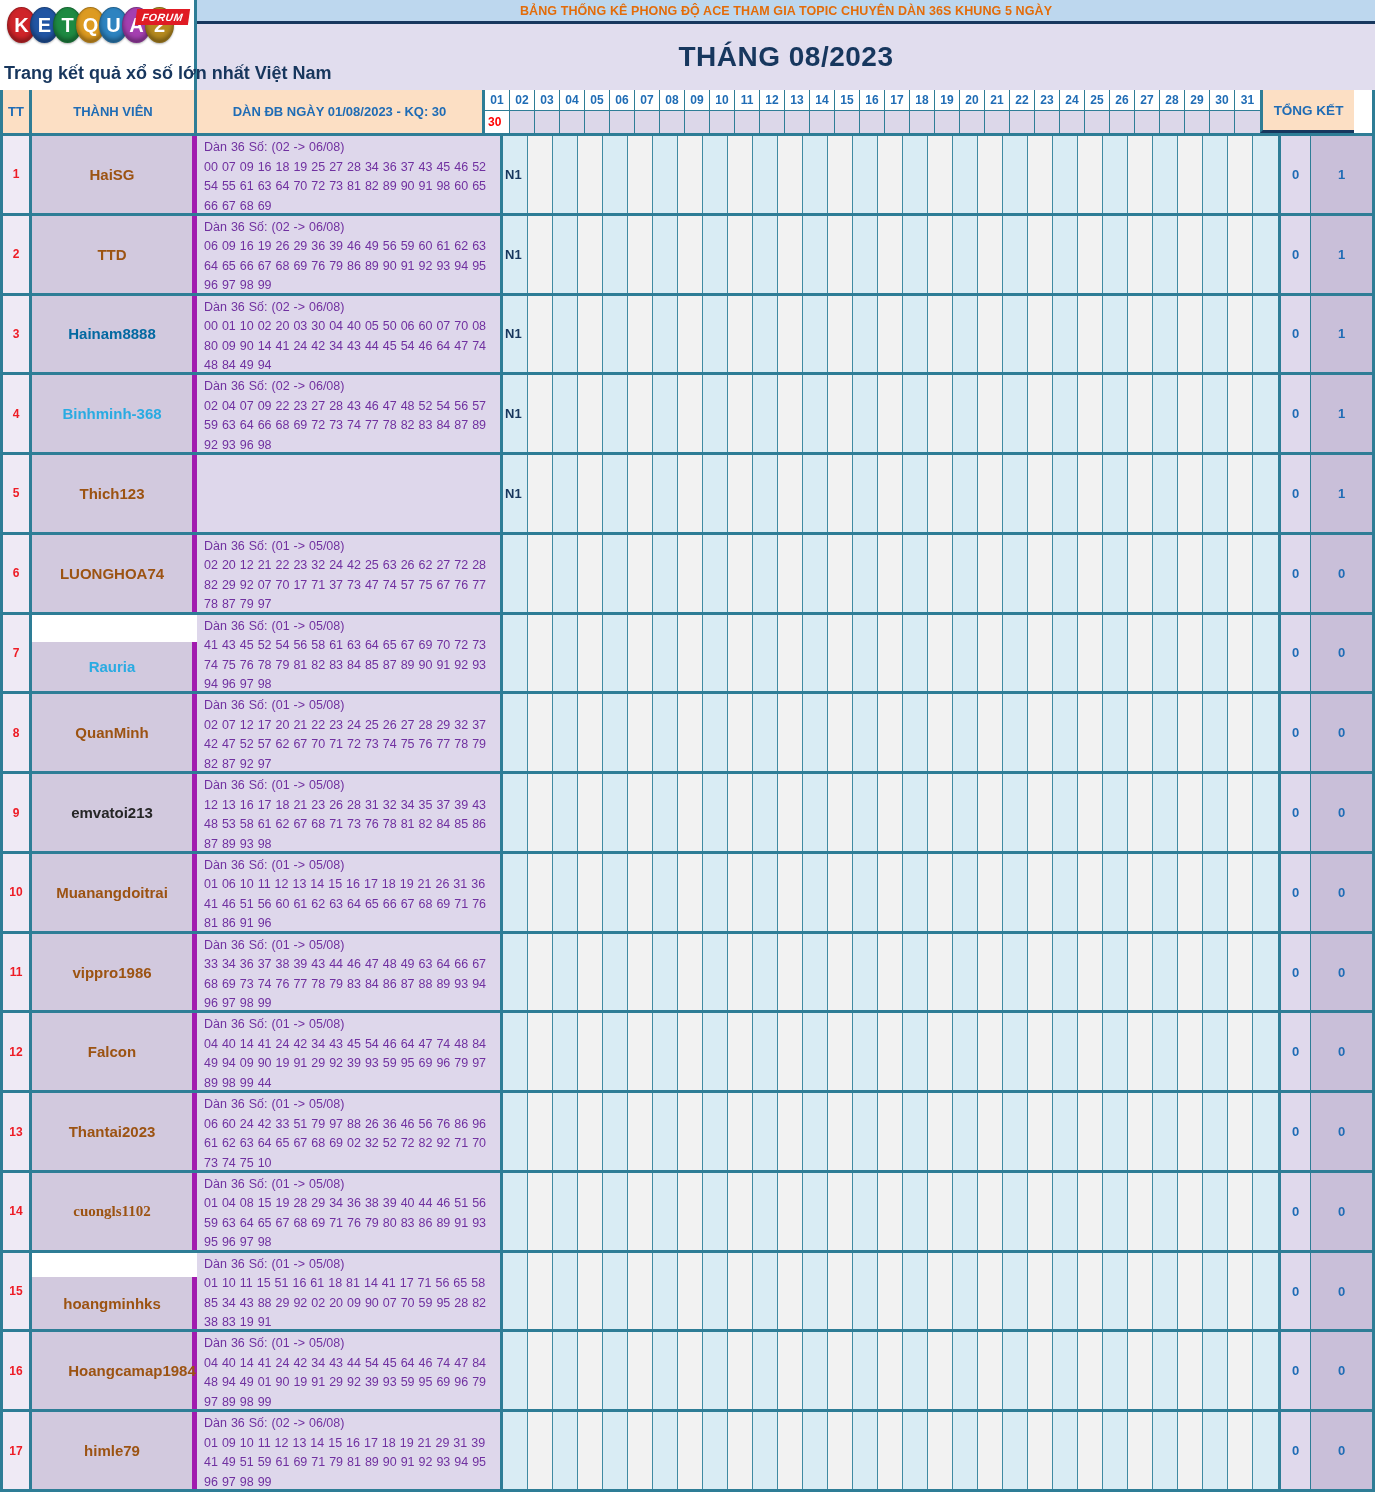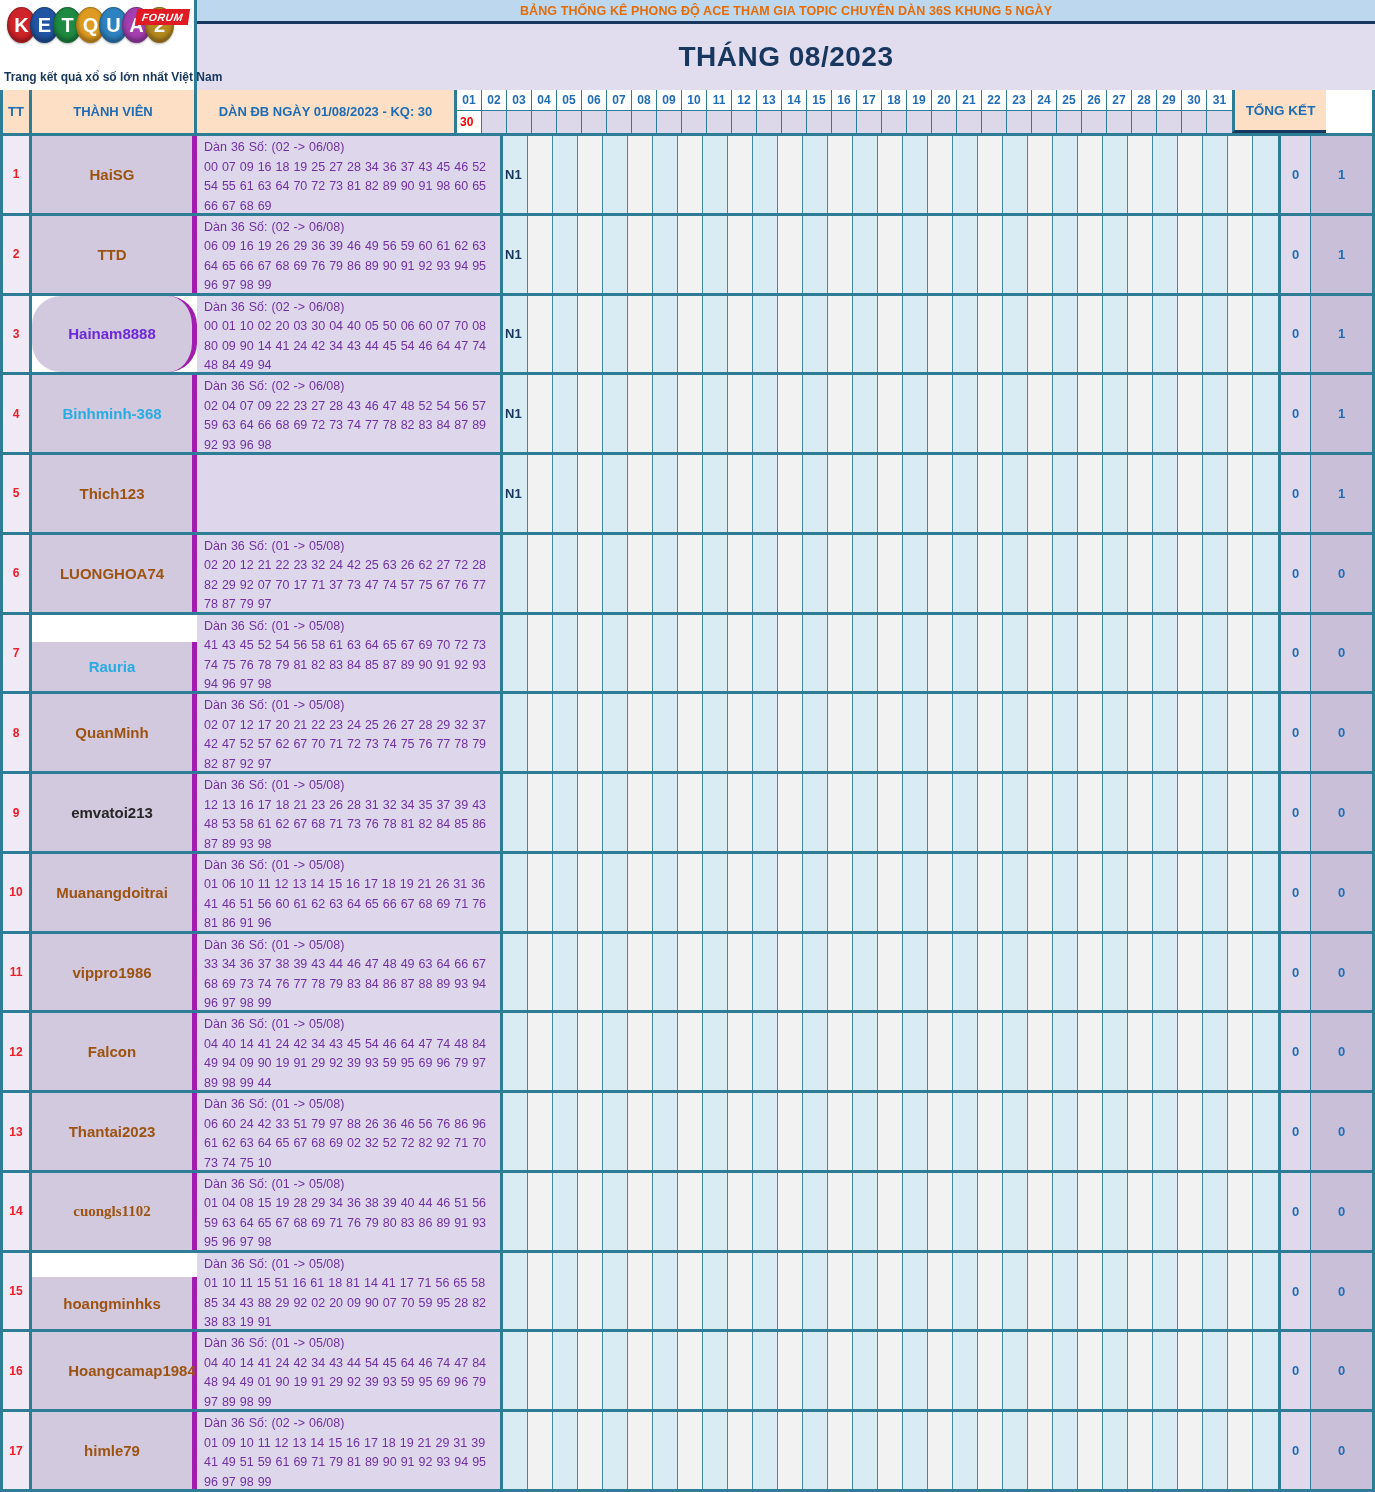--- a/index.html
+++ b/index.html
@@ -13,37 +13,37 @@
   .logo-letters{position:absolute;top:7px;left:7px;display:flex;align-items:center;}
   .logo-letter{width:27px;height:34px;border-radius:50%;display:flex;align-items:center;
                justify-content:center;color:#fff;font-weight:bold;font-size:20px;
                margin-left:-6px;box-shadow:inset 0 -3px 4px rgba(0,0,0,.35),0 1px 2px rgba(0,0,0,.3);
                border:1px solid rgba(0,0,0,.25);}
   .logo-letter:first-child{margin-left:0;}
   .forum-badge{position:absolute;top:9px;right:5px;background:#e01b24;color:#fff;
                font-style:italic;font-weight:bold;font-size:10.5px;padding:2px 6px;
                transform:skewX(-8deg);letter-spacing:.5px;}
   .tagline{position:absolute;left:4px;bottom:6px;width:190px;color:#17365d;
-           font-size:12px;font-weight:600;white-space:nowrap;}
+           font-size:18px;font-weight:600;white-space:nowrap;}
   .top-right{flex:1;display:flex;flex-direction:column;}
   .banner{height:24px;box-sizing:border-box;background:#bdd7ee;border-bottom:3px solid #17375e;
           color:#e36c0a;font-weight:bold;font-size:12.5px;display:flex;align-items:center;
           justify-content:center;letter-spacing:.1px;}
   .title-row{flex:1;background:#e1ddee;color:#17375e;font-weight:bold;font-size:28px;
              display:flex;align-items:center;justify-content:center;letter-spacing:.5px;}
 
   
   .header-row{display:flex;height:43px;box-sizing:border-box;
               border-left:3px solid #2e7d96;border-right:3px solid #2e7d96;}
   .hcell{box-sizing:border-box;background:#fcdfc4;color:#1f6cb5;font-weight:bold;
          display:flex;align-items:center;justify-content:center;font-size:13px;
          border-right:3px solid #2e7d96;}
   .h-tt{width:29px;}
   .h-name{width:165px;}
-  .h-dan{width:260px;}
+  .h-dan{width:288px;}
   .h-days{width:775px;display:flex;flex-direction:column;border-right:none;}
   .h-days-top{height:21px;display:flex;background:#fff;border-bottom:1px solid #2e7d96;box-sizing:border-box;}
   .h-days-sub{height:22px;display:flex;box-sizing:border-box;}
   .dhead{flex:0 0 25px;box-sizing:border-box;border-right:1px solid #2e7d96;
          display:flex;align-items:center;justify-content:center;
          color:#1f6cb5;font-weight:bold;font-size:12px;}
   .dhead:last-child{border-right:none;}
   .dsub{flex:0 0 25px;box-sizing:border-box;border-right:1px solid #2e7d96;background:#dcd7e9;
         display:flex;align-items:center;color:#ff0000;font-weight:bold;font-size:12px;padding-left:3px;}
   .dsub:last-child{border-right:none;}
@@ -262,21 +262,21 @@
           <div class="dcell odd"></div>
           <div class="dcell even"></div>
           <div class="dcell odd"></div>
         </div>
     <div class="cell c-tk1">0</div>
     <div class="cell c-tk2">1</div>
   </div>
 
   <div class="trow">
     <div class="cell c-tt">3</div>
-    <div class="cell c-name" style="color: #6d28d9; border-radius: 29px;">Hainam8888</div>
+    <div class="cell c-name" style="color: #0369a1;">Hainam8888</div>
     <div class="cell c-dan">
       <div>Dàn 36 Số: (02 -&gt; 06/08)</div>
       <div>00 01 10 02 20 03 30 04 40 05 50 06 60 07 70 08 80 09 90 14 41 24 42 34 43 44 45 54 46 64 47 74 48 84 49 94</div>
     </div>
     <div class="cell c-days">
           <div class="dcell odd n1">N1</div>
           <div class="dcell even"></div>
           <div class="dcell odd"></div>
           <div class="dcell even"></div>
           <div class="dcell odd"></div>

